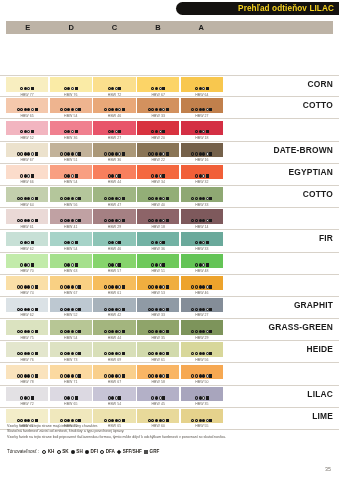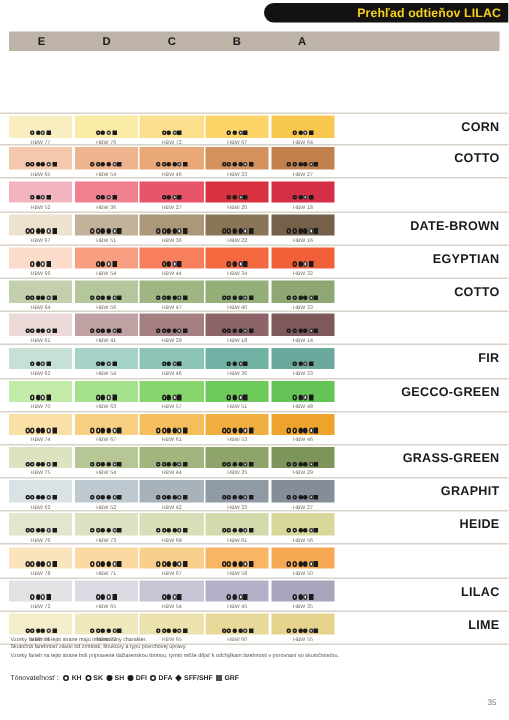--- a/index.html
+++ b/index.html
@@ -803,21 +803,20 @@
               <div class="markers">
                 <span class="mk ring"></span>
                 <span class="mk dot"></span>
                 <span class="mk white-dot"></span>
                 <span class="mk square"></span>
               </div>
             </div>
             <div class="hbw">HBW 48</div>
           </div>
         </div>
-        <div class="family-name">GECCO-GREEN</div>
       </div>
       <div class="row">
         <div class="swatch-strip">
           <div class="swatch-cell">
             <div class="swatch" style="background: rgb(250, 223, 167);">
               <div class="markers">
                 <span class="mk ring"></span>
                 <span class="mk ring"></span>
                 <span class="mk dot"></span>
                 <span class="mk dot"></span>
@@ -877,20 +876,90 @@
                 <span class="mk square"></span>
               </div>
             </div>
             <div class="hbw">HBW 46</div>
           </div>
         </div>
       </div>
       <div class="row">
         <div class="swatch-strip">
           <div class="swatch-cell">
+            <div class="swatch" style="background: rgb(219, 226, 230);">
+              <div class="markers">
+                <span class="mk ring"></span>
+                <span class="mk ring"></span>
+                <span class="mk dot"></span>
+                <span class="mk dot"></span>
+                <span class="mk white-dot"></span>
+                <span class="mk square"></span>
+              </div>
+            </div>
+            <div class="hbw">HBW 62</div>
+          </div>
+          <div class="swatch-cell">
+            <div class="swatch" style="background: rgb(189, 200, 209);">
+              <div class="markers">
+                <span class="mk ring"></span>
+                <span class="mk ring"></span>
+                <span class="mk dot"></span>
+                <span class="mk dot"></span>
+                <span class="mk white-dot"></span>
+                <span class="mk square"></span>
+              </div>
+            </div>
+            <div class="hbw">HBW 52</div>
+          </div>
+          <div class="swatch-cell">
+            <div class="swatch" style="background: rgb(167, 178, 187);">
+              <div class="markers">
+                <span class="mk ring"></span>
+                <span class="mk ring"></span>
+                <span class="mk dot"></span>
+                <span class="mk dot"></span>
+                <span class="mk white-dot"></span>
+                <span class="mk square"></span>
+              </div>
+            </div>
+            <div class="hbw">HBW 42</div>
+          </div>
+          <div class="swatch-cell">
+            <div class="swatch" style="background: rgb(143, 154, 165);">
+              <div class="markers">
+                <span class="mk ring"></span>
+                <span class="mk ring"></span>
+                <span class="mk dot"></span>
+                <span class="mk dot"></span>
+                <span class="mk white-dot"></span>
+                <span class="mk square"></span>
+              </div>
+            </div>
+            <div class="hbw">HBW 33</div>
+          </div>
+          <div class="swatch-cell">
+            <div class="swatch" style="background: rgb(132, 141, 152);">
+              <div class="markers">
+                <span class="mk ring"></span>
+                <span class="mk ring"></span>
+                <span class="mk dot"></span>
+                <span class="mk dot"></span>
+                <span class="mk white-dot"></span>
+                <span class="mk square"></span>
+              </div>
+            </div>
+            <div class="hbw">HBW 27</div>
+          </div>
+        </div>
+        <div class="family-name">GRAPHIT</div>
+      </div>
+      <div class="row">
+        <div class="swatch-strip">
+          <div class="swatch-cell">
             <div class="swatch" style="background: rgb(219, 227, 192);">
               <div class="markers">
                 <span class="mk ring"></span>
                 <span class="mk ring"></span>
                 <span class="mk dot"></span>
                 <span class="mk dot"></span>
                 <span class="mk white-dot"></span>
                 <span class="mk square"></span>
               </div>
             </div>
@@ -943,90 +1012,20 @@
                 <span class="mk dot"></span>
                 <span class="mk dot"></span>
                 <span class="mk white-dot"></span>
                 <span class="mk square"></span>
               </div>
             </div>
             <div class="hbw">HBW 29</div>
           </div>
         </div>
         <div class="family-name">GRASS-GREEN</div>
-      </div>
-      <div class="row">
-        <div class="swatch-strip">
-          <div class="swatch-cell">
-            <div class="swatch" style="background: rgb(219, 226, 230);">
-              <div class="markers">
-                <span class="mk ring"></span>
-                <span class="mk ring"></span>
-                <span class="mk dot"></span>
-                <span class="mk dot"></span>
-                <span class="mk white-dot"></span>
-                <span class="mk square"></span>
-              </div>
-            </div>
-            <div class="hbw">HBW 62</div>
-          </div>
-          <div class="swatch-cell">
-            <div class="swatch" style="background: rgb(189, 200, 209);">
-              <div class="markers">
-                <span class="mk ring"></span>
-                <span class="mk ring"></span>
-                <span class="mk dot"></span>
-                <span class="mk dot"></span>
-                <span class="mk white-dot"></span>
-                <span class="mk square"></span>
-              </div>
-            </div>
-            <div class="hbw">HBW 52</div>
-          </div>
-          <div class="swatch-cell">
-            <div class="swatch" style="background: rgb(167, 178, 187);">
-              <div class="markers">
-                <span class="mk ring"></span>
-                <span class="mk ring"></span>
-                <span class="mk dot"></span>
-                <span class="mk dot"></span>
-                <span class="mk white-dot"></span>
-                <span class="mk square"></span>
-              </div>
-            </div>
-            <div class="hbw">HBW 42</div>
-          </div>
-          <div class="swatch-cell">
-            <div class="swatch" style="background: rgb(143, 154, 165);">
-              <div class="markers">
-                <span class="mk ring"></span>
-                <span class="mk ring"></span>
-                <span class="mk dot"></span>
-                <span class="mk dot"></span>
-                <span class="mk white-dot"></span>
-                <span class="mk square"></span>
-              </div>
-            </div>
-            <div class="hbw">HBW 33</div>
-          </div>
-          <div class="swatch-cell">
-            <div class="swatch" style="background: rgb(132, 141, 152);">
-              <div class="markers">
-                <span class="mk ring"></span>
-                <span class="mk ring"></span>
-                <span class="mk dot"></span>
-                <span class="mk dot"></span>
-                <span class="mk white-dot"></span>
-                <span class="mk square"></span>
-              </div>
-            </div>
-            <div class="hbw">HBW 27</div>
-          </div>
-        </div>
-        <div class="family-name">GRAPHIT</div>
       </div>
       <div class="row">
         <div class="swatch-strip">
           <div class="swatch-cell">
             <div class="swatch" style="background: rgb(227, 230, 205);">
               <div class="markers">
                 <span class="mk ring"></span>
                 <span class="mk ring"></span>
                 <span class="mk dot"></span>
                 <span class="mk dot"></span>

